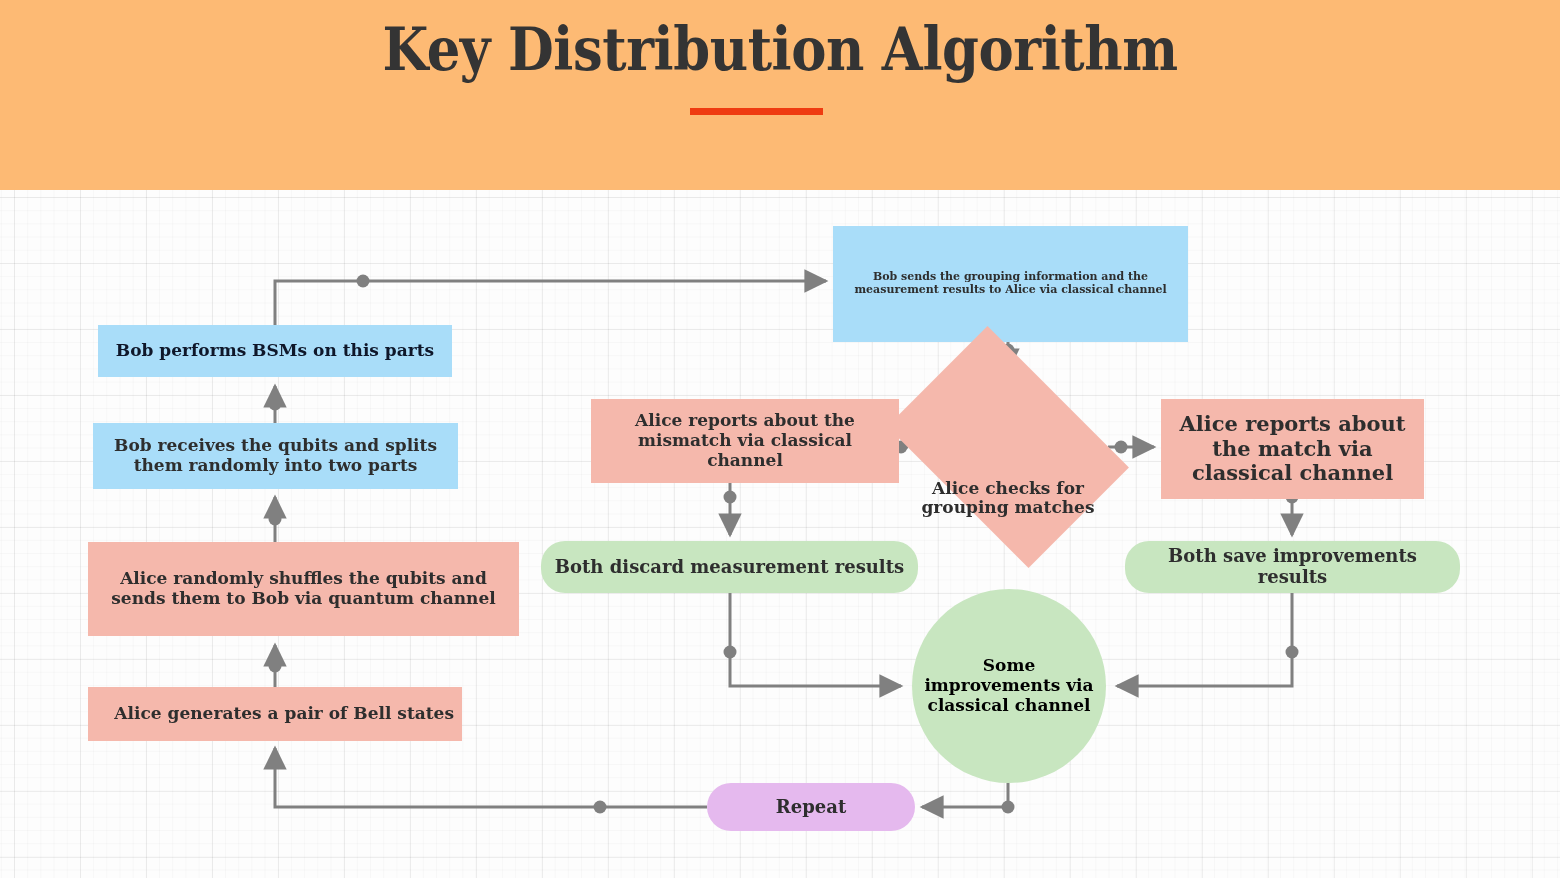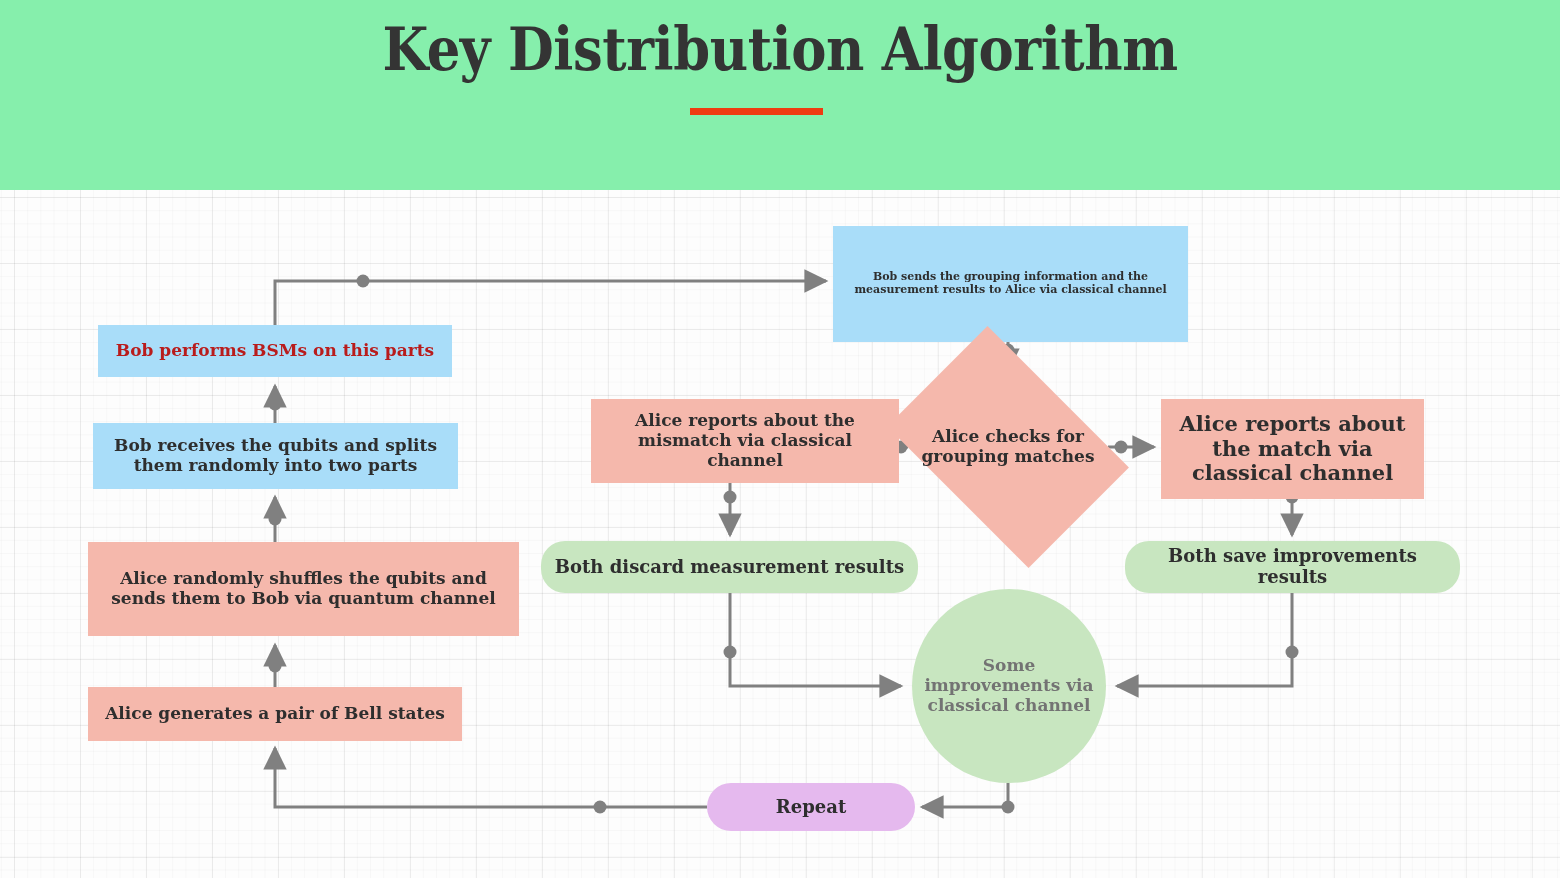--- a/index.html
+++ b/index.html
@@ -8,21 +8,21 @@
     background:#ffffff;
     font-family:"DejaVu Serif", serif;
     overflow:hidden;
     position:relative;
   }
   #root{position:relative;width:1560px;height:878px;}
 
   
   .title-wrap{
     position:absolute;left:0;top:0;width:1560px;height:190px;
-    background:#86efac;z-index:5;
+    background:#fdba74;z-index:5;
   }
   .page-title{
     position:absolute;left:0;top:14px;width:1560px;
     text-align:center;
     font-family:"DejaVu Serif", serif;
     font-weight:bold;
     font-size:60px;
     letter-spacing:-0.5px;
     color:#343434;
     transform:scaleX(0.88);
@@ -68,20 +68,21 @@
   }
   .node .lbl{display:block;padding:0 8px;}
 
   .n-blue{background:#a9ddf9;}
   .n-pink{background:#f5b8ac;}
   .n-green{background:#c8e6c0;border-radius:24px;}
   .n-purple{background:#e5b9ee;border-radius:999px;align-items:center;}
   .n-circle{background:#c8e6c0;border-radius:50%;}
   .n-diamond{
     background:transparent;
+    align-items:flex-end;
   }
   .diamond-shape{
     position:absolute;left:0;top:0;width:100%;height:100%;
     background:#f5b8ac;
     transform:rotate(45deg);
     z-index:-1;
   }
 </style>
 </head>
 <body>
@@ -141,30 +142,30 @@
         <circle cx="730" cy="307" r="6.5"></circle>
         <circle cx="1292" cy="307" r="6.5"></circle>
         <circle cx="730" cy="462" r="6.5"></circle>
         <circle cx="1292" cy="462" r="6.5"></circle>
         <circle cx="1008" cy="617" r="6.5"></circle>
         <circle cx="600" cy="617" r="6.5"></circle>
       </g>
     </svg>
 
     <div id="node-layer">
-        <div class="node n-blue" style="left: 98px; top: 135px; width: 354px; height: 52px; font-size: 17px; color: #b91c1c;">
+        <div class="node n-blue" style="left: 98px; top: 135px; width: 354px; height: 52px; font-size: 17px; color: #0f172a;">
           <span class="lbl">Bob performs BSMs on this parts</span>
         </div>
         <div class="node n-blue" style="left: 93px; top: 233px; width: 365px; height: 66px; font-size: 17px; color: rgb(46, 46, 46);">
           <span class="lbl">Bob receives the qubits and splits them randomly into two parts</span>
         </div>
         <div class="node n-pink" style="left: 88px; top: 352px; width: 431px; height: 94px; font-size: 17px; color: rgb(46, 46, 46);">
           <span class="lbl">Alice randomly shuffles the qubits and sends them to Bob via quantum channel</span>
         </div>
-        <div class="node n-pink" style="left: 88px; top: 497px; width: 374px; height: 54px; font-size: 17px; color: rgb(46, 46, 46);">
+        <div class="node n-pink" style="left: 88px; top: 497px; width: 374px; height: 54px; font-size: 17px; color: rgb(46, 46, 46); justify-content: flex-end;">
           <span class="lbl">Alice generates a pair of Bell states</span>
         </div>
         <div class="node n-blue" style="left: 833px; top: 36px; width: 355px; height: 116px; font-size: 11px; color: rgb(46, 46, 46);">
           <span class="lbl">Bob sends the grouping information and the measurement results to Alice via classical channel</span>
         </div>
         <div class="node n-diamond" style="left: 908px; top: 186px; width: 200px; height: 142px; font-size: 17px; color: rgb(46, 46, 46);">
           <div class="diamond-shape" style="background: rgb(245, 184, 172);"></div>
           <span class="lbl">Alice checks for grouping matches</span>
         </div>
         <div class="node n-pink" style="left: 591px; top: 209px; width: 308px; height: 84px; font-size: 17px; color: rgb(46, 46, 46);">
@@ -172,21 +173,21 @@
         </div>
         <div class="node n-pink" style="left: 1161px; top: 209px; width: 263px; height: 100px; font-size: 21px; color: rgb(46, 46, 46);">
           <span class="lbl">Alice reports about the match via classical channel</span>
         </div>
         <div class="node n-green" style="left: 541px; top: 351px; width: 377px; height: 52px; font-size: 18px; color: rgb(46, 46, 46);">
           <span class="lbl">Both discard measurement results</span>
         </div>
         <div class="node n-green" style="left: 1125px; top: 351px; width: 335px; height: 52px; font-size: 18px; color: rgb(46, 46, 46);">
           <span class="lbl">Both save improvements results</span>
         </div>
-        <div class="node n-circle" style="left: 912px; top: 399px; width: 194px; height: 194px; font-size: 17px; color: #737373;">
+        <div class="node n-circle" style="left: 912px; top: 399px; width: 194px; height: 194px; font-size: 17px; color: #000000;">
           <span class="lbl">Some improvements via classical channel</span>
         </div>
         <div class="node n-purple" style="left: 707px; top: 593px; width: 208px; height: 48px; font-size: 18px; color: rgb(46, 46, 46);">
           <span class="lbl">Repeat</span>
         </div>
       </div>
 
   </div>
 </div>
 

